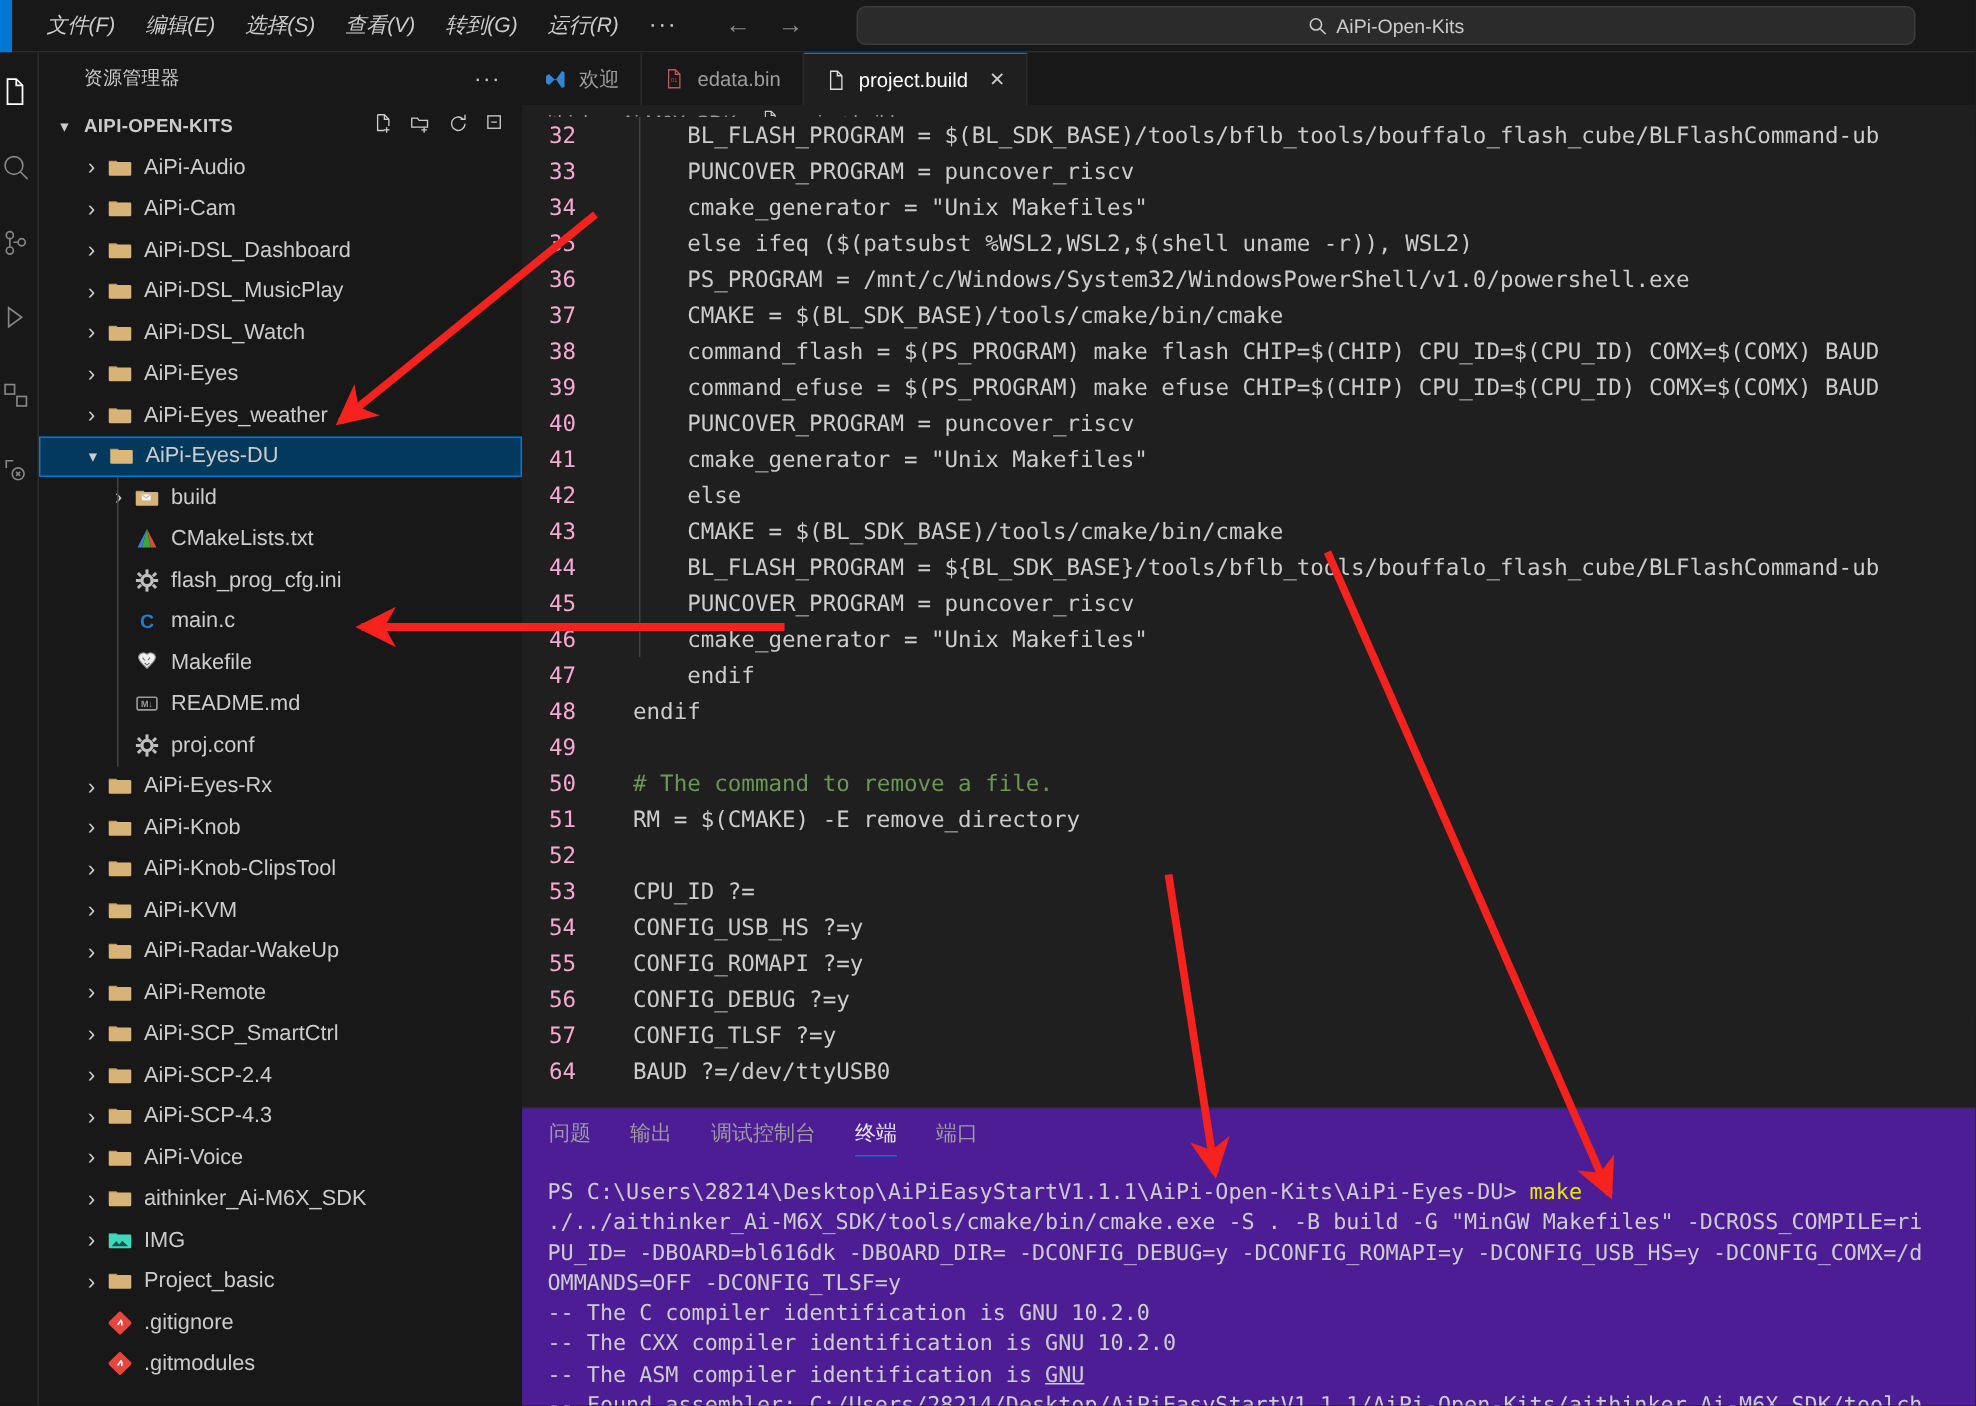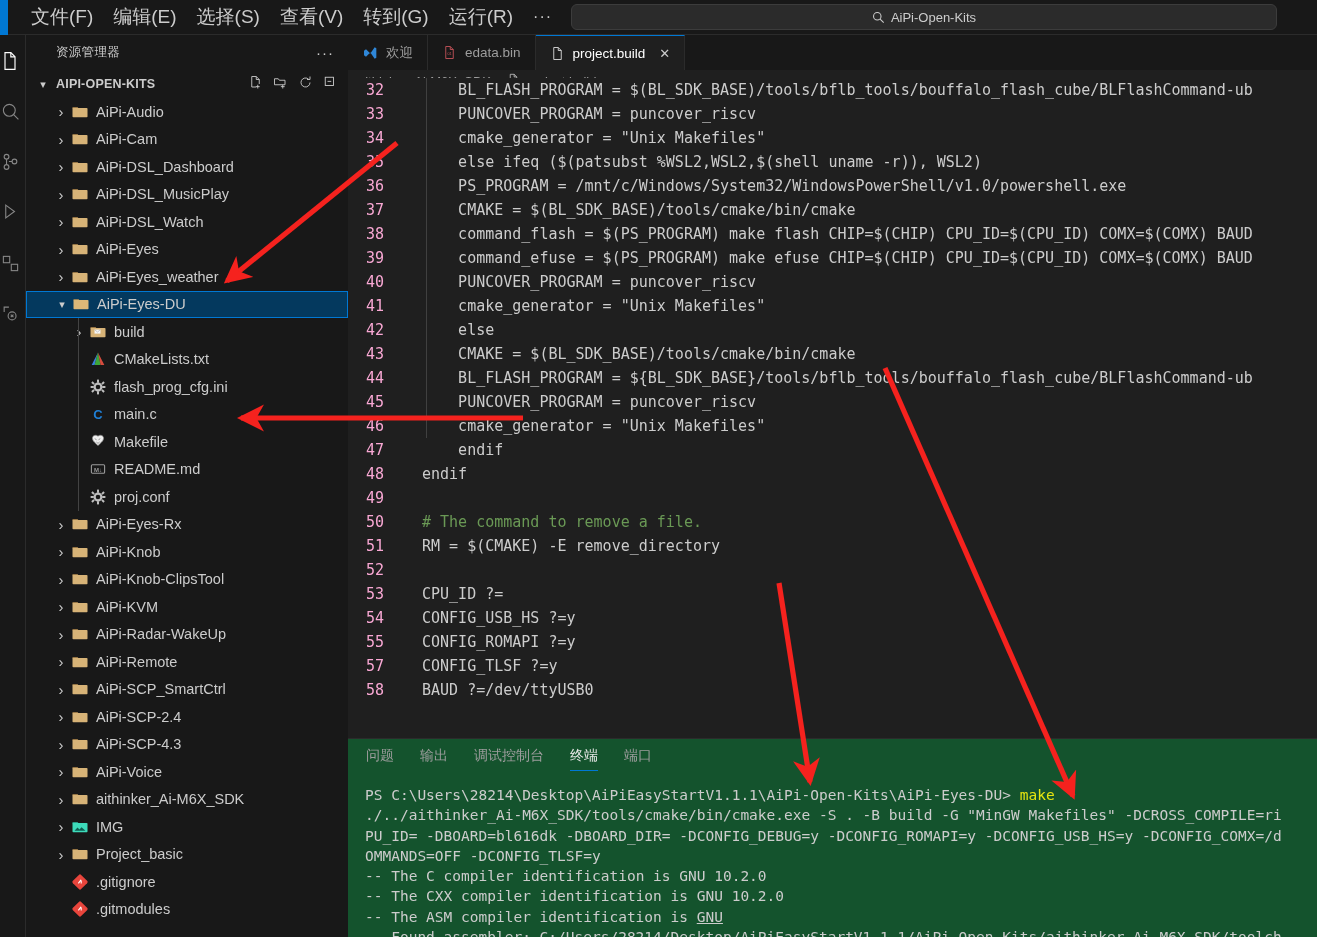--- a/index.html
+++ b/index.html
@@ -10,22 +10,22 @@
     color:#cccccc;-webkit-font-smoothing:antialiased;
   }
   
   #titlebar{
     position:absolute;left:0;top:0;width:1317px;height:35px;
     background:#181818;display:flex;align-items:center;
     border-bottom:1px solid #2b2b2b;box-sizing:border-box;
   }
   #tb-logo{width:8px;height:35px;background:#0078d4;flex:0 0 auto;}
   .menu-item{
-    font-size:19px;color:#cccccc;padding:4px 9px;margin:0 1px;
-    white-space:nowrap;cursor:default;border-radius:3px;
+    font-size:14px;color:#cccccc;padding:4px 9px;margin:0 1px;
+    white-space:nowrap;cursor:default;border-radius:3px;font-style:italic;
   }
   .menu-item:first-of-type{margin-left:14px;}
   .menu-dots{font-size:16px;color:#cccccc;padding:0 10px;letter-spacing:1px;}
   #nav-arrows{display:flex;gap:18px;margin-left:22px;color:#8a8a8a;font-size:17px;}
   #searchbox{
     position:absolute;left:571px;top:4px;width:706px;height:26px;
     background:#2b2b2b;border:1px solid #3c3c3c;border-radius:6px;
     display:flex;align-items:center;justify-content:center;gap:6px;
     font-size:13px;color:#cccccc;box-sizing:border-box;
   }
@@ -114,21 +114,21 @@
     position:absolute;left:78px;width:1px;background:#404040;
   }
   .cm{color:#6a9955;}
   #code-fade{
     position:absolute;left:0;bottom:0;width:969px;height:6px;
     background:linear-gradient(to bottom,rgba(31,31,31,0),#1f1f1f);
   }
   
   #panel{
     position:absolute;left:348px;top:738px;width:969px;height:199px;
-    background:#14532d;border-top:1px solid #2b2b2b;box-sizing:border-box;
+    background:#4c1d95;border-top:1px solid #2b2b2b;box-sizing:border-box;
     overflow:hidden;
   }
   #panel-tabs{height:34px;display:flex;align-items:center;padding-left:18px;gap:26px;}
   .ptab{
     font-size:14px;color:#9d9d9d;height:34px;display:flex;align-items:center;
     position:relative;white-space:nowrap;
   }
   .ptab.active{color:#e7e7e7;}
   .ptab.active::after{
     content:"";position:absolute;left:0;right:0;bottom:2px;height:1.5px;background:#0078d4;
@@ -666,22 +666,23 @@
       <div class="cl"><span class="ln">46</span><span class="ct">    cmake_generator = "Unix Makefiles"</span></div>
       <div class="cl"><span class="ln">47</span><span class="ct">    endif</span></div>
       <div class="cl"><span class="ln">48</span><span class="ct">endif</span></div>
       <div class="cl"><span class="ln">49</span><span class="ct"></span></div>
       <div class="cl"><span class="ln">50</span><span class="ct cm"># The command to remove a file.</span></div>
       <div class="cl"><span class="ln">51</span><span class="ct">RM = $(CMAKE) -E remove_directory</span></div>
       <div class="cl"><span class="ln">52</span><span class="ct"></span></div>
       <div class="cl"><span class="ln">53</span><span class="ct">CPU_ID ?=</span></div>
       <div class="cl"><span class="ln">54</span><span class="ct">CONFIG_USB_HS ?=y</span></div>
       <div class="cl"><span class="ln">55</span><span class="ct">CONFIG_ROMAPI ?=y</span></div>
+      <div class="cl"><span class="ln">56</span><span class="ct">CONFIG_DEBUG ?=y</span></div>
       <div class="cl"><span class="ln">57</span><span class="ct">CONFIG_TLSF ?=y</span></div>
-      <div class="cl"><span class="ln">58</span><span class="ct">BAUD ?=/dev/ttyUSB0</span></div>
+      <div class="cl"><span class="ln">64</span><span class="ct">BAUD ?=/dev/ttyUSB0</span></div>
       <div class="ind-guide" style="top: 0px; height: 360px;"></div>
     </div>
   <div id="code-fade"></div>
 </div>
 
 <div id="panel">
   <div id="panel-tabs">
       <div class="ptab">
         <span>问题</span>
       </div>

